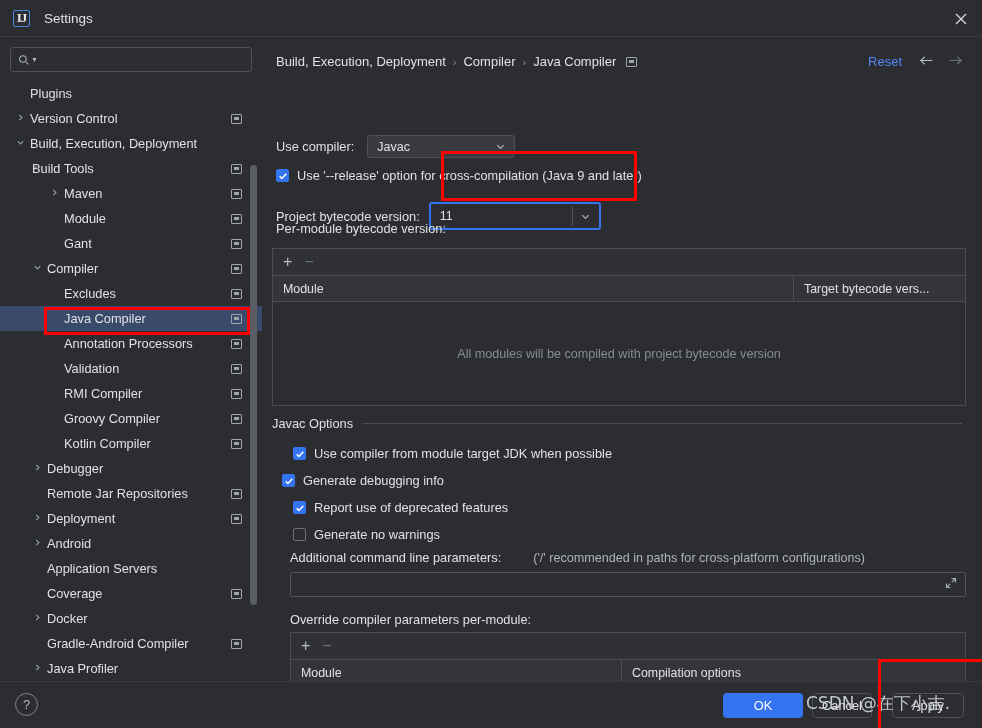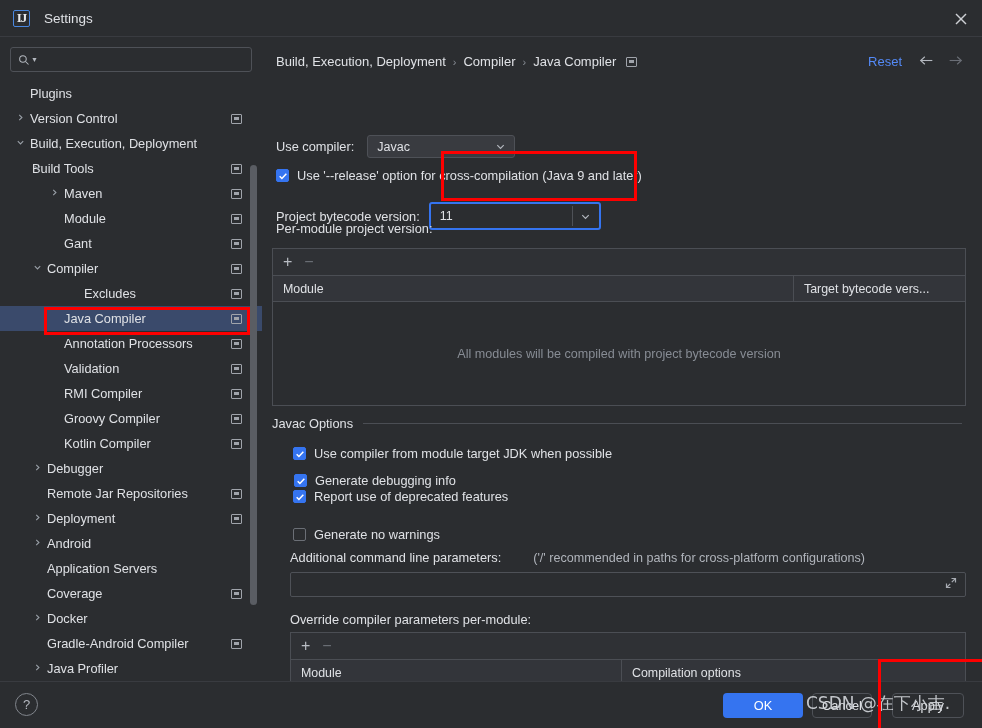--- a/index.html
+++ b/index.html
@@ -276,21 +276,21 @@
         <div class="tree-row">
           <span class="arrow" style="left: 30px;"><svg viewBox="0 0 10 10" fill="none" stroke="currentColor" stroke-width="1.2">
               <polyline points="2,3.6 5,6.6 8,3.6"></polyline>
             </svg></span>
           <span class="tree-label" style="margin-left: 47px;">Compiler</span>
           <span class="proj-icon">
             <i></i>
           </span>
         </div>
         <div class="tree-row">
-          <span class="tree-label" style="margin-left: 84px;">Excludes</span>
+          <span class="tree-label" style="margin-left: 64px;">Excludes</span>
           <span class="proj-icon">
             <i></i>
           </span>
         </div>
         <div class="tree-row selected">
           <span class="tree-label" style="margin-left: 64px;">Java Compiler</span>
           <span class="proj-icon">
             <i></i>
           </span>
         </div>
@@ -438,21 +438,21 @@
         <span class="val">11</span>
         <span class="sepline"></span>
         <span class="chev">
           <svg viewBox="0 0 12 12" fill="none" stroke="currentColor" stroke-width="1.3">
               <polyline points="2.5,4.5 6,8 9.5,4.5"></polyline>
             </svg>
         </span>
       </div>
     </div>
 
-    <div class="row-label" style="position:absolute; left:14px; top:184px;">Per-module project version:</div>
+    <div class="row-label" style="position:absolute; left:14px; top:184px;">Per-module bytecode version:</div>
 
     <div class="tbl-panel" style="left:10px; top:211px; width:694px; height:158px;">
       <div class="tbl-toolbar">
         <span class="tb-btn">+</span>
         <span class="tb-btn dim">−</span>
       </div>
       <div class="tbl-head">
         <div class="th" style="width:520px;">Module</div>
         <div class="th" style="width:172px;">Target bytecode vers...</div>
       </div>
@@ -466,29 +466,29 @@
 
     <div id="javac-cbs">
         <div class="cb-row" style="position: absolute; left: 31px; top: 409px;">
           <span class="cb on">
             <svg viewBox="0 0 12 12" fill="none" stroke="currentColor" stroke-width="1.8">
               <polyline points="2,6.2 4.7,9 10,3.2"></polyline>
             </svg>
           </span>
           <span class="cb-label">Use compiler from module target JDK when possible</span>
         </div>
-        <div class="cb-row" style="position: absolute; left: 32px; top: 436px;">
+        <div class="cb-row" style="position: absolute; left: 20px; top: 436px;">
           <span class="cb on">
             <svg viewBox="0 0 12 12" fill="none" stroke="currentColor" stroke-width="1.8">
               <polyline points="2,6.2 4.7,9 10,3.2"></polyline>
             </svg>
           </span>
           <span class="cb-label">Generate debugging info</span>
         </div>
-        <div class="cb-row" style="position: absolute; left: 31px; top: 452px;">
+        <div class="cb-row" style="position: absolute; left: 31px; top: 463px;">
           <span class="cb on">
             <svg viewBox="0 0 12 12" fill="none" stroke="currentColor" stroke-width="1.8">
               <polyline points="2,6.2 4.7,9 10,3.2"></polyline>
             </svg>
           </span>
           <span class="cb-label">Report use of deprecated features</span>
         </div>
         <div class="cb-row" style="position: absolute; left: 31px; top: 490px;">
           <span class="cb off"></span>
           <span class="cb-label">Generate no warnings</span>

